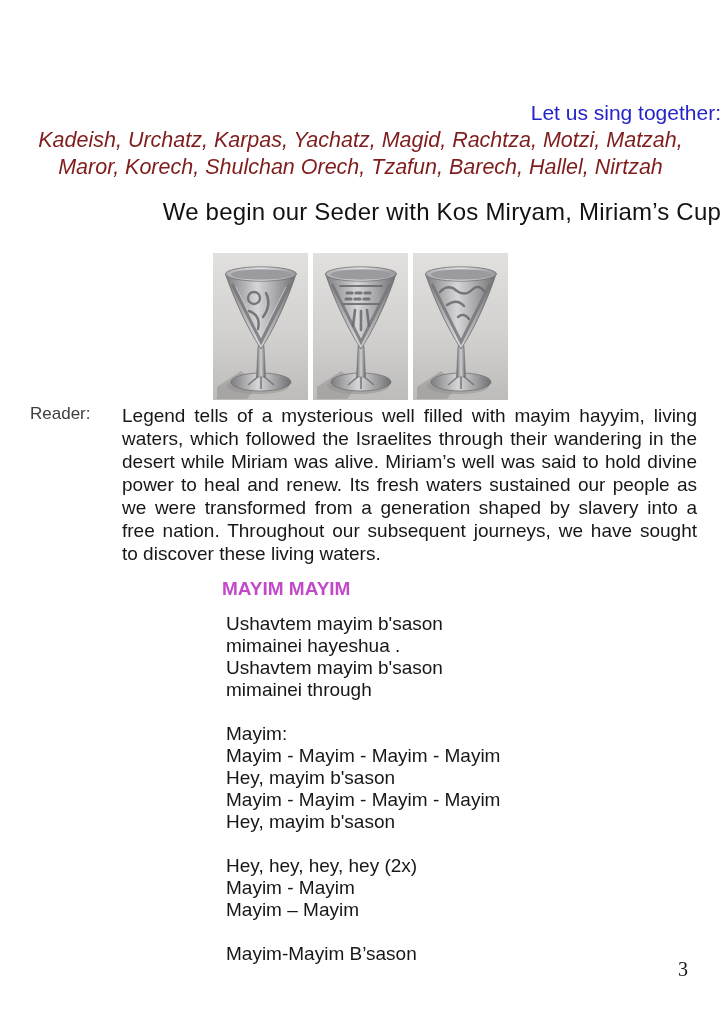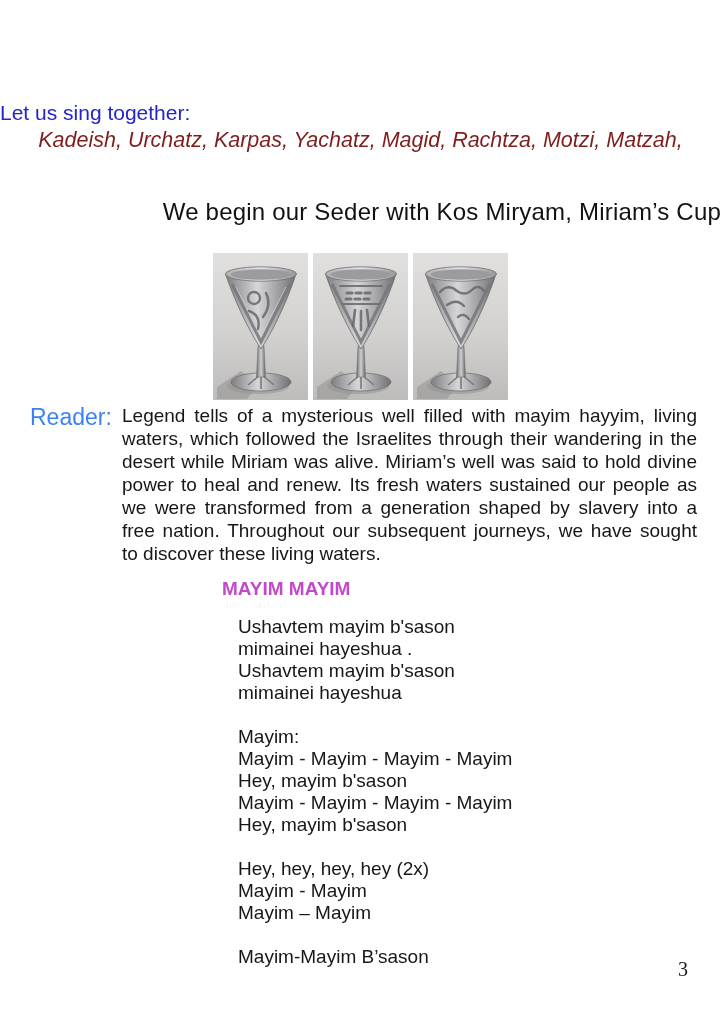--- a/index.html
+++ b/index.html
@@ -8,21 +8,21 @@
     width: 721px;
     height: 1024px;
     background: #ffffff;
     font-family: "Liberation Sans", sans-serif;
     color: #171717;
     overflow: hidden;
   }
   .sing-title {
     position: absolute;
     top: 101px; left: 0; right: 0;
-    text-align: left;
+    text-align: right;
     font-size: 21px;
     color: #2424c9;
   }
   .sing-lines {
     position: absolute;
     top: 127px; left: 0; right: 0;
     text-align: center;
     font-style: italic;
     font-size: 21.5px;
     line-height: 27px;
@@ -39,22 +39,22 @@
   .cups-row {
     position: absolute;
     top: 253px; left: 213px;
     display: flex;
     gap: 5px;
   }
   .cup-photo { width: 95px; height: 147px; display: block; }
   .reader-label {
     position: absolute;
     top: 404px; left: 30px;
-    font-size: 23px;
-    color: #3b82f6;
+    font-size: 17px;
+    color: #404040;
   }
   .reader-text {
     position: absolute;
     top: 404px; left: 122px;
     width: 575px;
     font-size: 19px;
     line-height: 23px;
     text-align: justify;
     color: #171717;
   }
@@ -63,21 +63,21 @@
     top: 578px; left: 222px;
     font-size: 19px;
     line-height: 22px;
     color: #171717;
   }
   .song-title {
     font-weight: bold;
     color: #c04ac8;
     margin-bottom: 13px;
   }
-  .stanza { margin: 16px; }
+  .stanza { margin: 4px; }
   .stanza.gap { margin-top: 22px; }
   .page-number {
     position: absolute;
     top: 958px; left: 678px;
     font-family: "Liberation Serif", serif;
     font-size: 20px;
     color: #1a1a1a;
   }
   .defs-svg { position: absolute; width: 0; height: 0; }
 </style>
@@ -109,20 +109,21 @@
         <stop offset="0.5" stop-color="#d0d0d2"></stop>
         <stop offset="1" stop-color="#67676a"></stop>
       </linearGradient>
     </defs>
   </svg>
 
   <div class="sing-title">Let us sing together:</div>
 
   <div class="sing-lines">
     <div>Kadeish, Urchatz, Karpas, Yachatz, Magid, Rachtza, Motzi, Matzah,</div>
+    <div>Maror, Korech, Shulchan Orech, Tzafun, Barech, Hallel, Nirtzah</div>
   </div>
 
   <div class="seder-heading">We begin our Seder with Kos Miryam, Miriam’s Cup</div>
 
   <div class="cups-row">
 
     <svg class="cup-photo" viewBox="0 0 95 147">
       <rect x="0" y="0" width="95" height="147" fill="url(#bgG)"></rect>
       <path d="M4 134 L28 118 L46 131 L34 146 L4 146 Z" fill="#8f8e8c" opacity="0.5"></path>
       <ellipse cx="45" cy="133" rx="31" ry="8" fill="#949391" opacity="0.55"></ellipse>
@@ -183,21 +184,21 @@
   <div class="reader-label">Reader:</div>
   <div class="reader-text">Legend tells of a mysterious well filled with mayim hayyim, living waters, which followed the Israelites through their wandering in the desert while Miriam was alive. Miriam’s well was said to hold divine power to heal and renew. Its fresh waters sustained our people as we were transformed from a generation shaped by slavery into a free nation. Throughout our subsequent journeys, we have sought to discover these living waters.</div>
 
   <div class="song">
     <div class="song-title">MAYIM MAYIM</div>
 
     <div class="stanza">
       <div>Ushavtem mayim b'sason</div>
       <div>mimainei hayeshua .</div>
       <div>Ushavtem mayim b'sason</div>
-      <div>mimainei hayeshua</div>
+      <div>mimainei through</div>
     </div>
 
     <div class="stanza gap">
       <div>Mayim:</div>
       <div>Mayim - Mayim - Mayim - Mayim</div>
       <div>Hey, mayim b'sason</div>
       <div>Mayim - Mayim - Mayim - Mayim</div>
       <div>Hey, mayim b'sason</div>
     </div>
 

